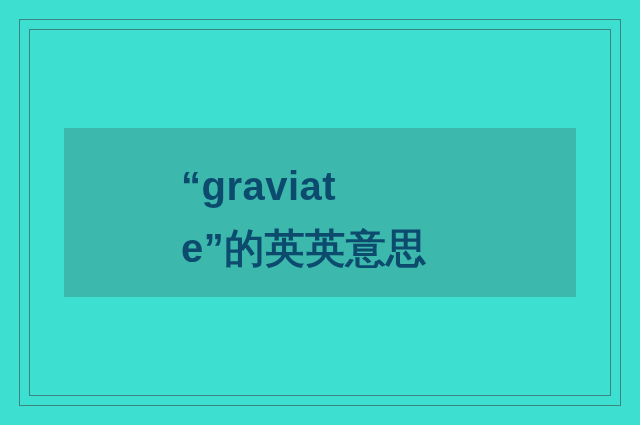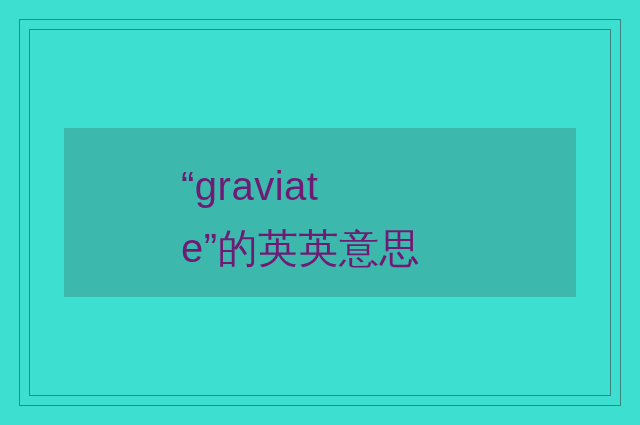--- a/index.html
+++ b/index.html
@@ -53,23 +53,23 @@
     width: 512px;
     height: 169px;
     background: #3cb8ac;
     box-sizing: border-box;
     display: flex;
     align-items: center;
     justify-content: center;
   }
 
   #title-text {
-    color: #701a75;
+    color: #0c4a6e;
     font-family: "Liberation Sans", sans-serif;
-    font-weight: normal;
+    font-weight: bold;
     font-size: 40px;
     line-height: 62px;
     letter-spacing: 0.5px;
     text-align: left;
     white-space: pre-line;
     width: 250px;
     margin: 0;
     padding: 0;
     position: relative;
     left: -14px;

